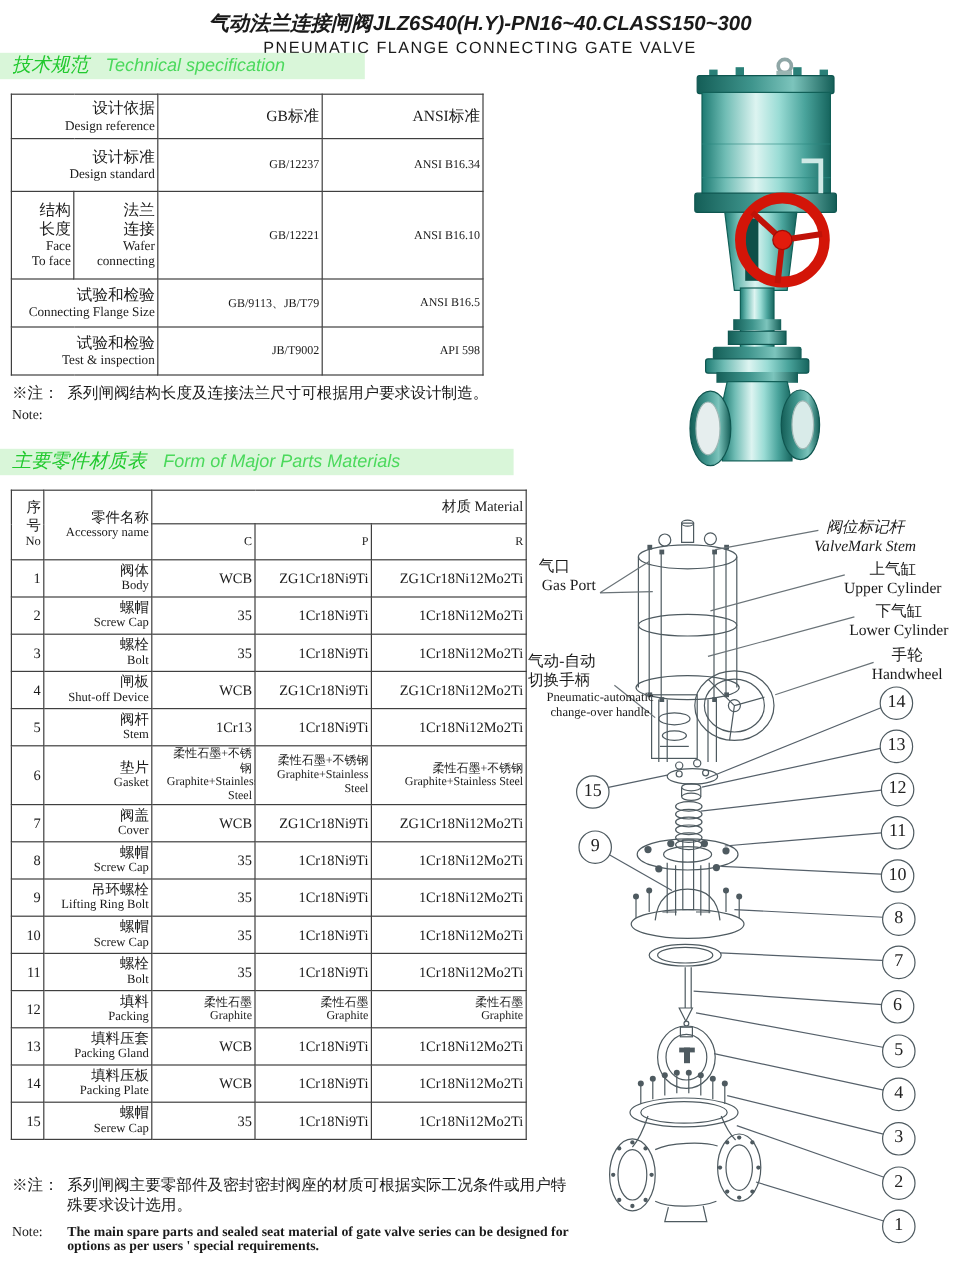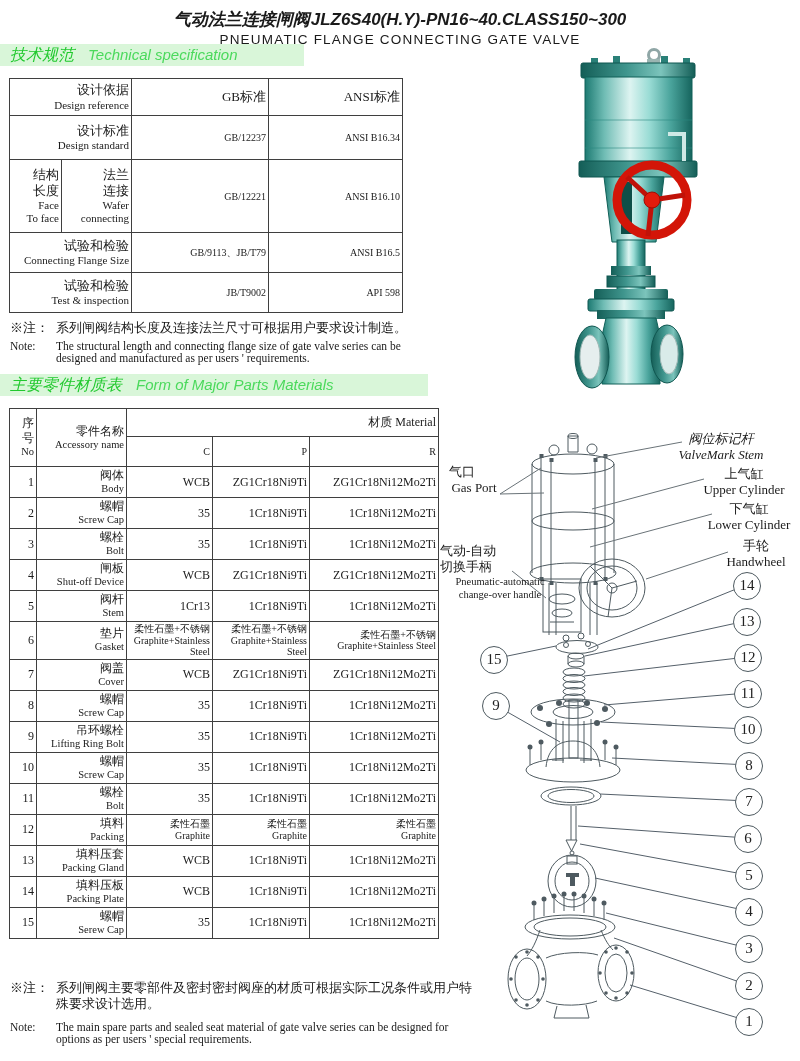--- a/index.html
+++ b/index.html
@@ -27,36 +27,36 @@
   .cn { font-size:13px; line-height:1.25; }
   .en { font-size:11px; line-height:1.2; }
   .val { font-size:10px; }
   .pre { white-space:pre-line; }
 
   #spec-table { position:absolute; top:78px; left:9px; width:393px; }
   #mat-table  { position:absolute; top:408px; left:9px; width:429px; }
   #mat-table .cn { font-size:12px; }
   #mat-table .en { font-size:10.5px; }
   #mat-table td.c-no  { font-size:12px; }
-  #mat-table td.c-val { font-size:12px; }
+  #mat-table td.c-val { font-size:12px;padding-left:12px; }
   #mat-table td.small { font-size:10px; line-height:1.15; }
 
   
   .note { position:absolute; }
   .note-line { display:flex; align-items:flex-start; }
   .note-mark { flex:0 0 46px; }
   #note1 { top:320px; left:10px; width:440px; }
   #note1 .cn-text { width:385px; }
   #note1 .en-line { margin-top:4px; }
   #note1 .en-text { width:362px; font-size:11.5px; }
   #note1 .en-mark { font-size:11.5px; }
   #note2 { top:980px; left:10px; width:478px; }
   #note2 .cn-text { width:424px; }
   #note2 .en-line { margin-top:8px; }
-  #note2 .en-text { width:428px; font-size:11.5px; }
+  #note2 .en-text { width:428px; font-size:11.5px;font-weight:bold; }
   #note2 .en-mark { font-size:11.5px; }
 
   
   #photo-svg   { position:absolute; left:560px; top:45px; width:240px; height:350px; }
   #diagram-svg { position:absolute; left:430px; top:420px; width:370px; height:641px; }
 
   
   .dlabel { position:absolute; font-family:"Liberation Serif","DejaVu Serif",serif; line-height:1.22; }
   .dlabel .lc { font-size:13px; }
   .dlabel .le { font-size:13px;text-align:center; }
@@ -223,21 +223,20 @@
     </tbody>
   </table>
 
   <div id="note1" class="note">
     <div class="note-line">
       <span class="note-mark cn">※注：</span>
       <span class="cn cn-text">系列闸阀结构长度及连接法兰尺寸可根据用户要求设计制造。</span>
     </div>
     <div class="note-line en-line">
       <span class="note-mark en-mark">Note:</span>
-      <span class="en-text">The structural length and connecting flange size of gate valve series can be designed and manufactured as per users ' requirements.</span>
     </div>
   </div>
 
   <div id="heading2" class="green-heading">
     <span class="gh-cn">主要零件材质表</span><span class="gh-en">Form of Major Parts Materials</span>
   </div>
 
   <table id="mat-table">
     <colgroup>
         <col style="width:27px">

